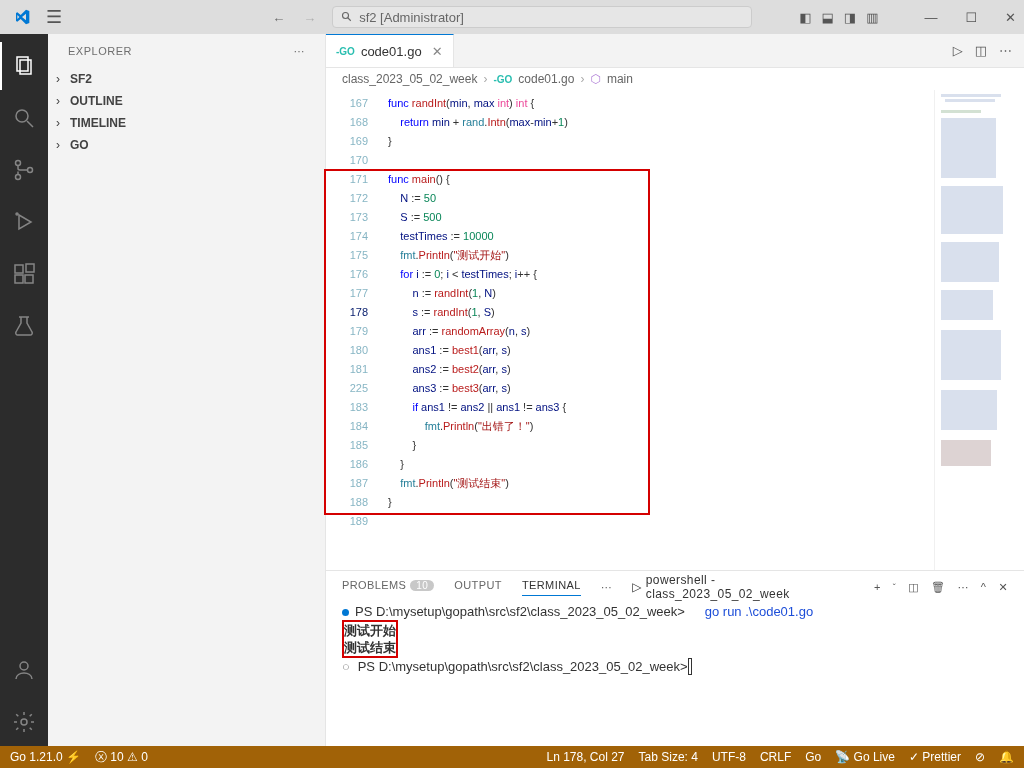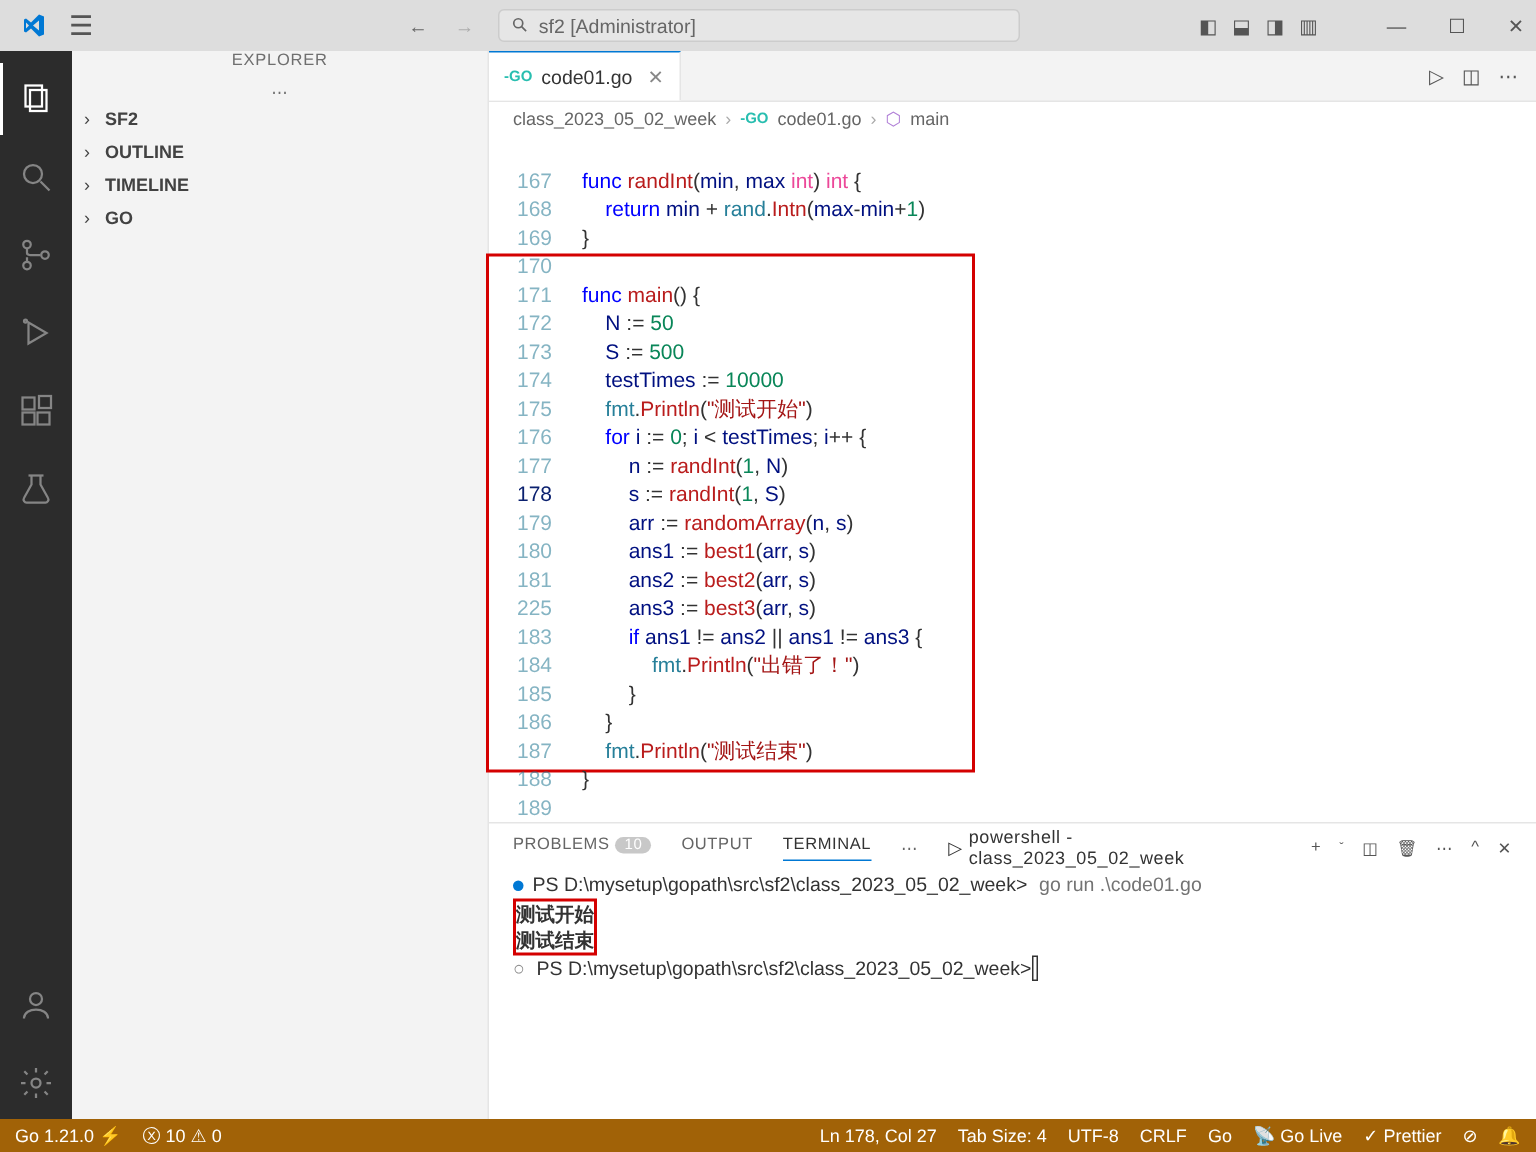--- a/index.html
+++ b/index.html
@@ -1,70 +1,70 @@
 <!DOCTYPE html>
 <html><head>
 <meta charset="utf-8">
 <style>
 * { margin: 0; padding: 0; box-sizing: border-box; font-family: "Segoe UI", -apple-system, sans-serif; }
 body { width: 1024px; height: 768px; overflow: hidden; background: #fff; display: flex; flex-direction: column; font-size: 13px; color: #333; }
 .titlebar { height: 34px; background: #dddddd; display: flex; align-items: center; padding: 0 8px; }
 .titlebar .logo { width: 16px; height: 16px; margin: 0 6px; }
 .titlebar .hamburger { margin: 0 10px; color: #555; font-size: 18px; cursor: pointer; }
 .titlebar .nav-arrows { display: flex; gap: 18px; align-items: center; margin-left: 200px; color: #666; }
-.titlebar .search { margin-left: 16px; width: 348px; height: 22px; background: #e6e6e6; border: 1px solid #ccc; border-radius: 4px; display: flex; align-items: center; padding: 0 8px; color: #666; }
+.titlebar .search { margin-left: 16px; width: 420px; height: 22px; background: #e6e6e6; border: 1px solid #ccc; border-radius: 4px; display: flex; align-items: center; padding: 0 8px; color: #666; }
 .titlebar .search svg { margin-right: 6px; }
 .titlebar .win-controls { margin-left: auto; display: flex; gap: 14px; align-items: center; color: #555; }
 .titlebar .layout-icons { display: flex; gap: 10px; margin-right: 24px; }
 .titlebar .sys-controls { display: flex; gap: 28px; margin-left: 8px; }
 .main-area { flex: 1; display: flex; min-height: 0; }
 .activity-bar { width: 48px; background: #2c2c2c; display: flex; flex-direction: column; align-items: center; padding-top: 8px; gap: 4px; }
 .activity-bar .ab-item { width: 48px; height: 48px; display: flex; align-items: center; justify-content: center; color: #858585; cursor: pointer; position: relative; }
 .activity-bar .ab-item.active { color: #fff; }
 .activity-bar .ab-item.active::before { content: ""; position: absolute; left: 0; top: 0; bottom: 0; width: 2px; background: #fff; }
 .activity-bar .ab-spacer { flex: 1; }
 .sidebar { width: 278px; background: #f3f3f3; border-right: 1px solid #e5e5e5; display: flex; flex-direction: column; }
-.sidebar-header { height: 34px; display: flex; align-items: center; padding: 0 20px; color: #6f6f6f; font-size: 11px; letter-spacing: 0.5px; justify-content: space-between; flex-direction: column; }
+.sidebar-header { height: 34px; display: flex; align-items: center; padding: 0 20px; color: #6f6f6f; font-size: 11px; letter-spacing: 0.5px; justify-content: space-between; }
 .sidebar-section { height: 22px; display: flex; align-items: center; padding: 0 8px; color: #424242; cursor: pointer; font-size: 12px; }
 .sidebar-section .chev { width: 14px; display: inline-block; }
 .editor-area { flex: 1; display: flex; flex-direction: column; min-width: 0; }
 .tabs-row { height: 34px; background: #f3f3f3; display: flex; align-items: stretch; border-bottom: 1px solid #e5e5e5; }
 .tab { display: flex; align-items: center; padding: 0 10px; background: #fff; border-right: 1px solid #e5e5e5; gap: 6px; font-size: 13px; color: #333; cursor: pointer; border-top: 1px solid transparent; }
 .tab.active { border-top: 1px solid #0078d4; }
 .tab .close-x { color: #888; margin-left: 4px; }
 .tabs-row .tab-actions { margin-left: auto; display: flex; align-items: center; gap: 12px; padding: 0 12px; color: #555; }
 .breadcrumb { height: 22px; display: flex; align-items: center; padding: 0 16px; color: #666; font-size: 12px; gap: 6px; background: #fff; }
 .breadcrumb .sep { color: #aaa; }
-.editor-body { flex: 1; display: flex; background: #fff; font-family: Consolas, "Courier New", monospace; font-size: 14px; min-height: 0; position: relative; align-items: flex-end; }
+.editor-body { flex: 1; display: flex; background: #fff; font-family: Consolas, "Courier New", monospace; font-size: 11px; min-height: 0; position: relative; }
 .gutter { width: 62px; text-align: right; padding-right: 20px; color: #237893; line-height: 19px; padding-top: 4px; user-select: none; }
 .gutter .ln { opacity: 0.55; }
 .gutter .ln.cur { color: #0b216f; opacity: 1; font-weight: 500; }
 .code { flex: 1; line-height: 19px; padding-top: 4px; white-space: pre; position: relative; }
 .hl-line { position: absolute; left: 0; right: 0; height: 19px; background: #f6f6f6; z-index: -1; }
 .func-box { position: absolute; border: 2px solid #d40000; z-index: 0; }
 .tok-kw { color: #0000ff; }
 .tok-func { color: #b91c1c; }
 .tok-num { color: #098658; }
 .tok-str { color: #a31515; }
 .tok-type { color: #ec4899; }
 .tok-pkg { color: #267f99; }
 .tok-ident { color: #001080; }
 .minimap { width: 90px; background: #fff; border-left: 1px solid #f0f0f0; position: relative; overflow: hidden; }
 .minimap .mm-block { position: absolute; background: #d0d8e8; opacity: 0.8; }
-.panel { height: 198px; border-top: 1px solid #e5e5e5; display: flex; flex-direction: column; background: #fff; }
+.panel { height: 176px; border-top: 1px solid #e5e5e5; display: flex; flex-direction: column; background: #fff; }
 .panel-tabs { height: 32px; display: flex; align-items: center; padding: 0 16px; gap: 20px; color: #666; font-size: 11px; letter-spacing: 0.4px; }
 .panel-tabs .pt { cursor: pointer; padding-bottom: 4px; }
 .panel-tabs .pt.active { color: #333; border-bottom: 1px solid #0078d4; }
 .panel-tabs .badge { background: #c8c8c8; color: #fff; border-radius: 10px; padding: 0 6px; font-size: 10px; margin-left: 4px; }
 .panel-tabs .panel-right { margin-left: auto; display: flex; align-items: center; gap: 12px; color: #555; }
 .panel-tabs .term-name { font-size: 12px; color: #333; display: flex; align-items: center; gap: 4px; }
 .terminal-body { flex: 1; font-family: Consolas, monospace; font-size: 13px; padding: 0 16px; line-height: 17px; overflow: hidden; position: relative; }
 .term-box { border: 2px solid #d40000; display: inline-block; font-weight: bold; }
 .term-prompt-dot { display:inline-block; width:7px; height:7px; border-radius:50%; background:#0078d4; margin-right:6px; vertical-align:middle;}
-.term-cmd { color: #737373; }
+.term-cmd { color: #1d4ed8; margin-left: 12px; }
 .statusbar { height: 22px; background: #a16207; color: #fff; display: flex; align-items: center; font-size: 12px; padding: 0 10px; gap: 14px; }
 .statusbar .sb-right { margin-left: auto; display: flex; gap: 14px; align-items: flex-start; }
 .go-icon { color: #29beb0; font-weight: bold; font-size: 10px; }
 .icon-container { display: inline-block; vertical-align: middle; }
 </style>
 </head>
 <body>
 
 <div class="titlebar">
   <span class="logo icon-container">

